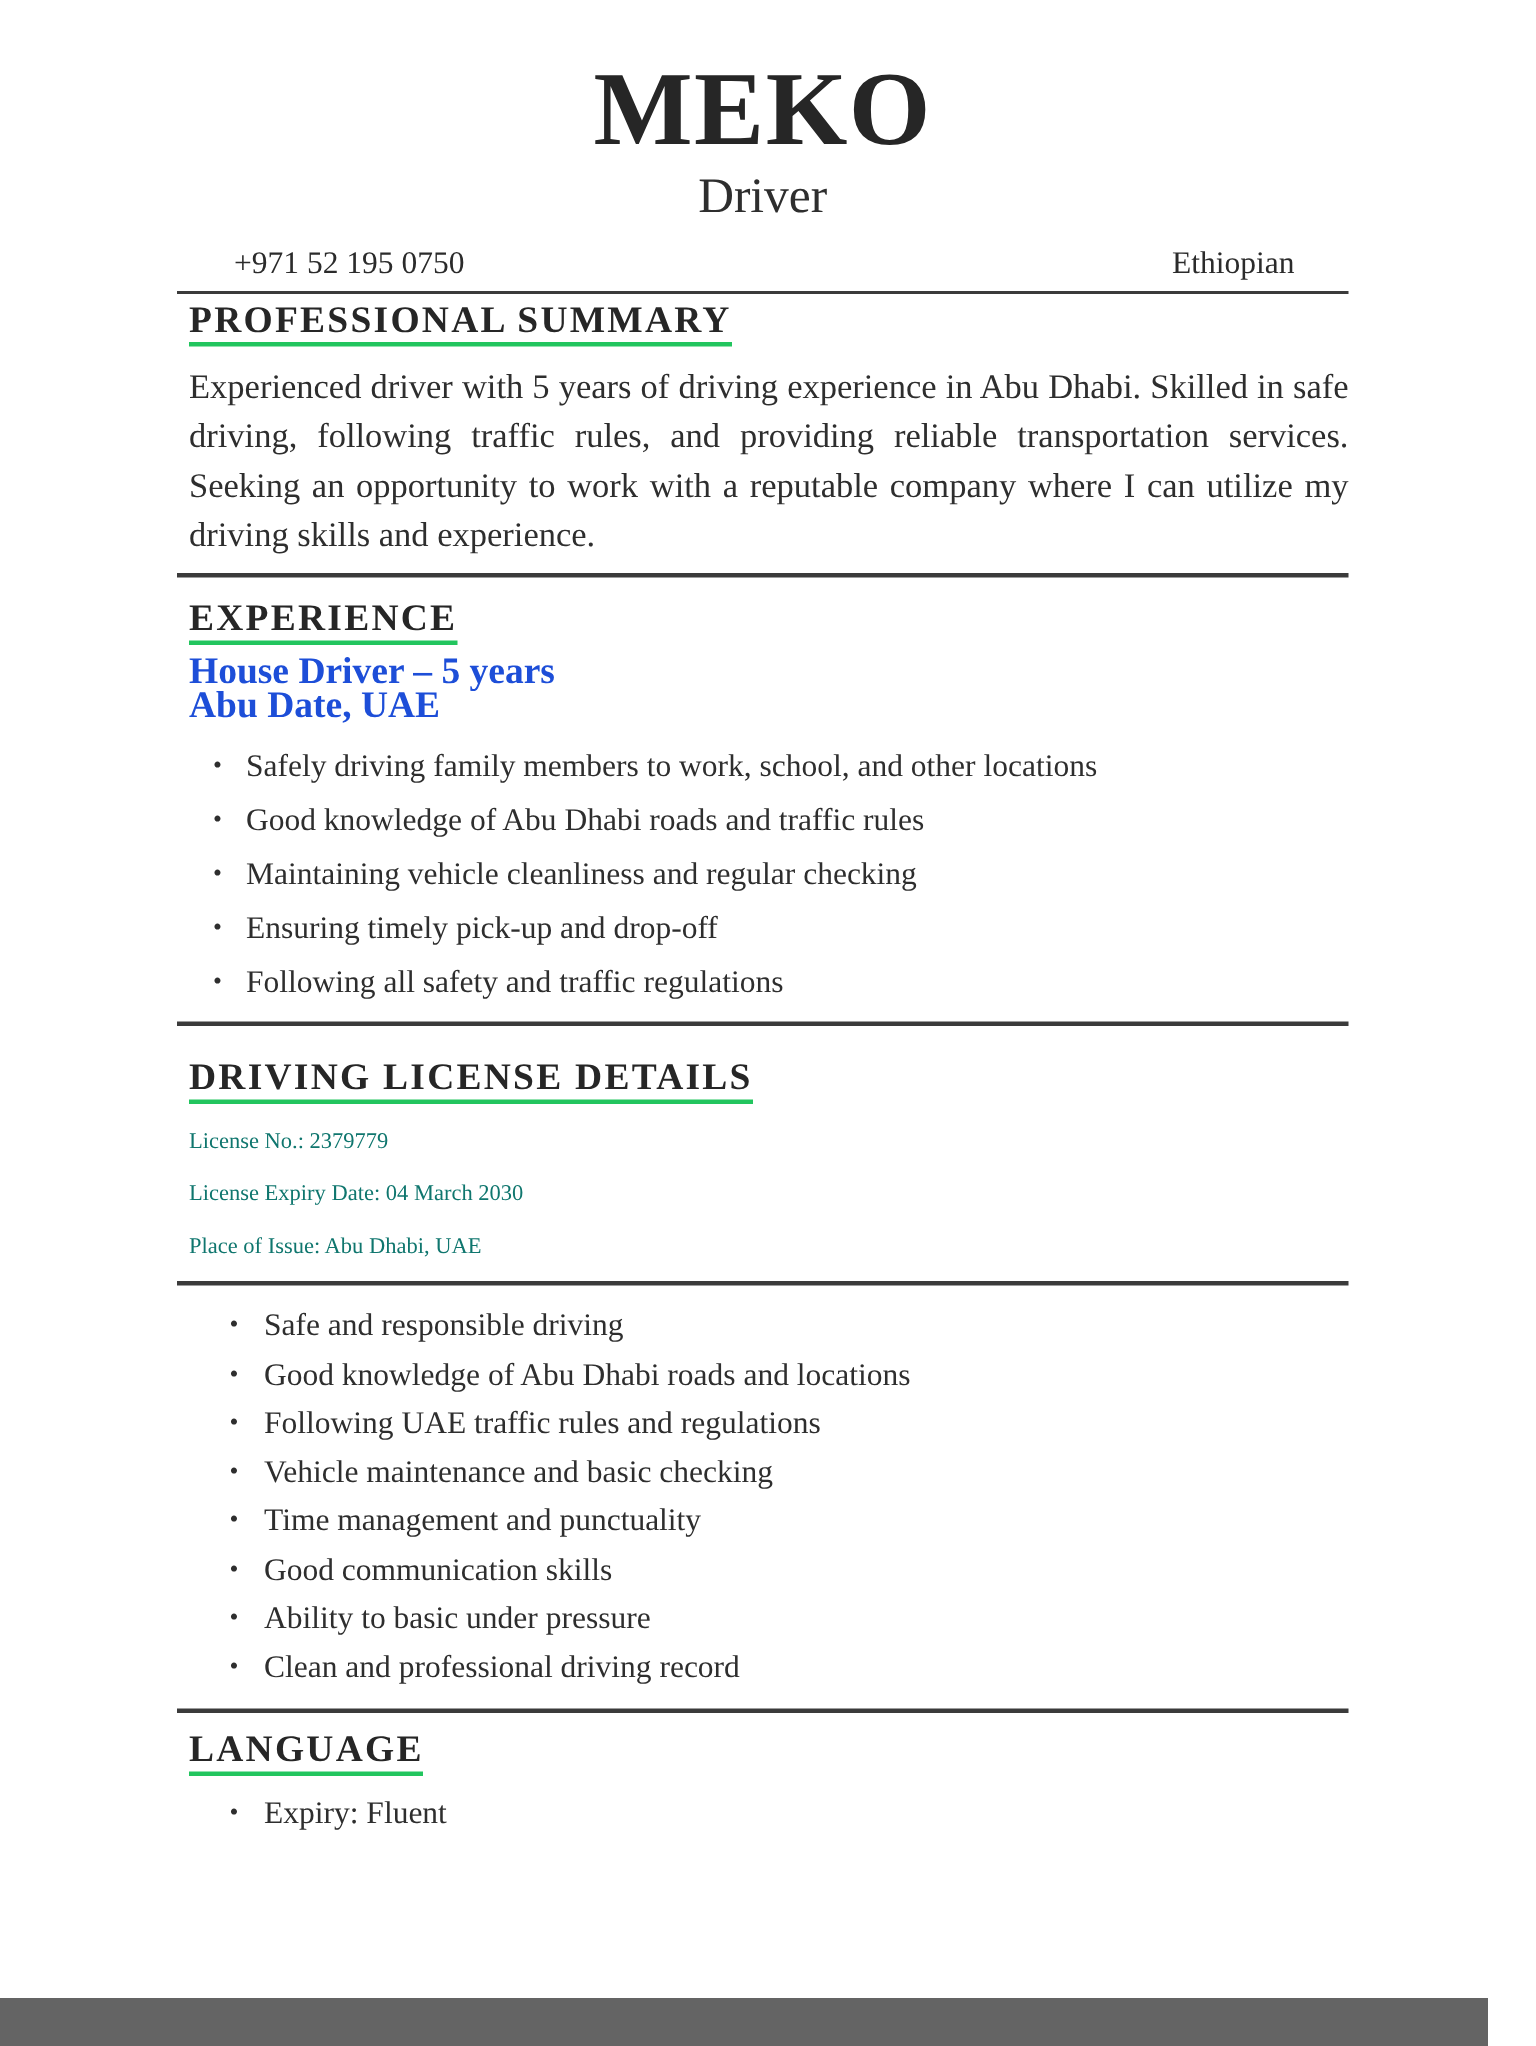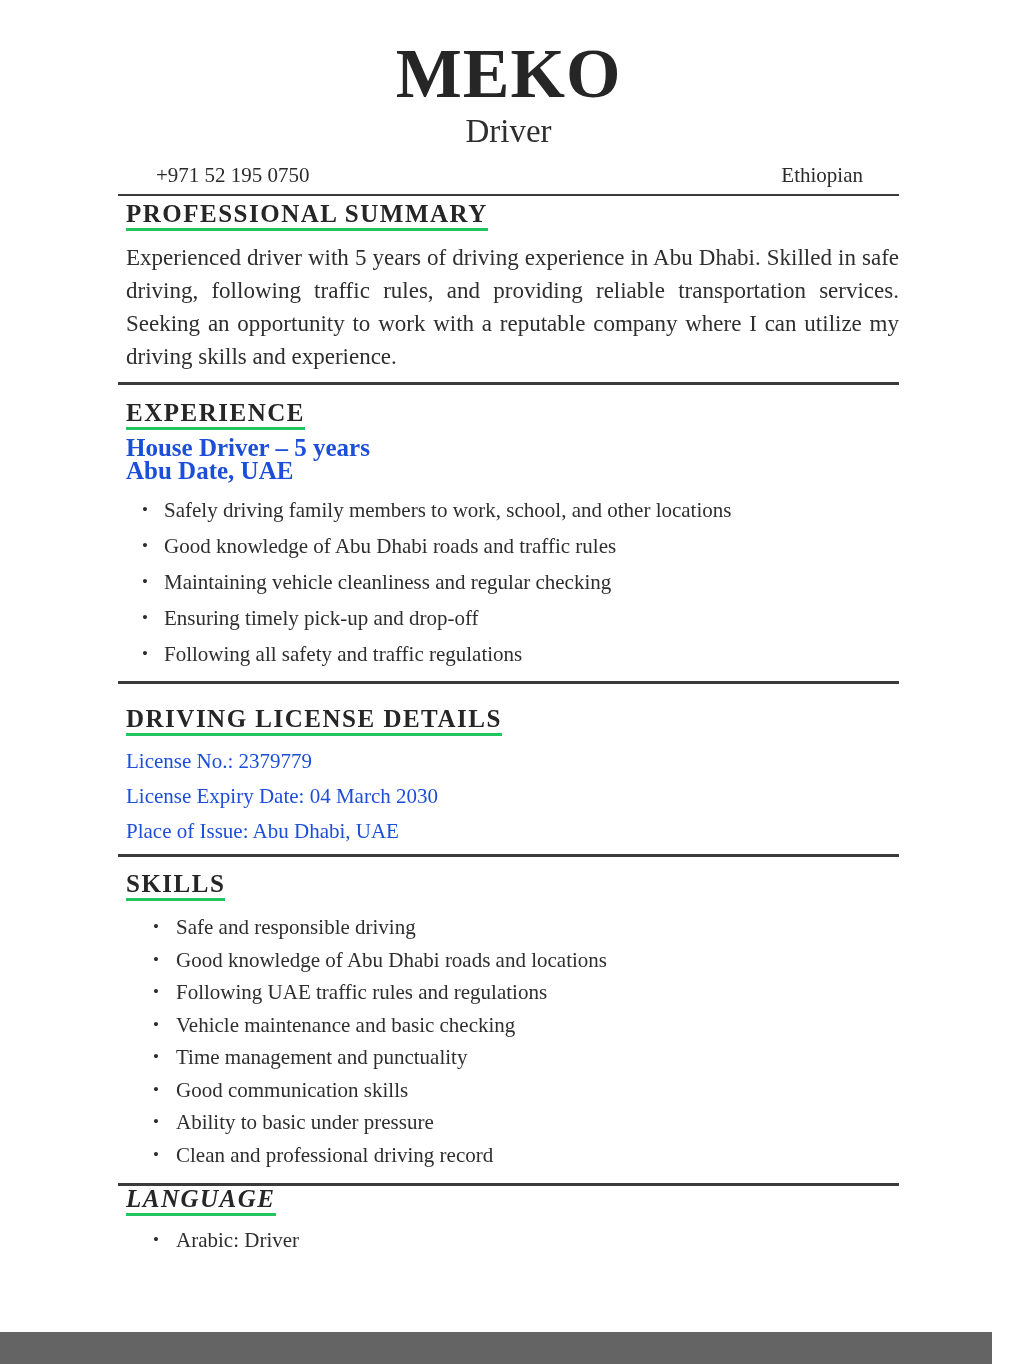--- a/index.html
+++ b/index.html
@@ -89,23 +89,23 @@
     padding-left: 8px;
     font-size: 25px;
     line-height: 23px;
     font-weight: bold;
     color: #1d4ed8;
   }
   .job-line.first { margin-top: 6px; }
   .plain-line {
     margin: 0;
     padding-left: 8px;
-    font-size: 21px;
+    font-size: 15px;
     line-height: 35px;
-    color: #1d4ed8;
+    color: #0f766e;
   }
   .lines-block { margin-top: 8px; }
   
   ul.bullets {
     list-style: none;
     margin: 0;
     padding: 0;
   }
   ul.bullets li {
     display: flex;
@@ -126,21 +126,21 @@
   ul.lang-bullets li { line-height: 32px; }
   ul.lang-bullets .bullet-glyph { padding-left: 35px; width: 23px; }
   
   .mt-summary-rule { margin-top: 9px; }
   .mt-exp-head { margin-top: 15px; }
   .mt-exp-rule { margin-top: 9px; }
   .mt-lic-head { margin-top: 22px; }
   .mt-lic-rule { margin-top: 5px; }
   .mt-skill-head { margin-top: 14px; }
   .mt-skill-rule { margin-top: 12px; }
-  .mt-lang-head { margin-top: 0; font-style: italic; }
+  .mt-lang-head { margin-top: 12px; }
   
   .footer-bar {
     position: absolute;
     left: 0;
     bottom: 0;
     width: 100%;
     height: 32px;
   }
 </style>
 </head>
@@ -200,23 +200,20 @@
       <span class="underlined">DRIVING LICENSE DETAILS</span>
     </h2>
     <div class="lines-block">
       <div class="plain-line">License No.: 2379779</div>
       <div class="plain-line">License Expiry Date: 04 March 2030</div>
       <div class="plain-line">Place of Issue: Abu Dhabi, UAE</div>
     </div>
 
     <hr class="rule rule-thick mt-lic-rule" style="background: rgb(59, 59, 59);">
 
-    <h2 class="section-heading mt-skill-head">
-      <span class="underlined">SKILLS</span>
-    </h2>
     <ul class="bullets skill-bullets">
       <li>
           <span class="bullet-glyph">•</span>
           <span>Safe and responsible driving</span>
         </li>
       <li>
           <span class="bullet-glyph">•</span>
           <span>Good knowledge of Abu Dhabi roads and locations</span>
         </li>
       <li>
@@ -246,20 +243,20 @@
     </ul>
 
     <hr class="rule rule-thick mt-skill-rule" style="background: rgb(59, 59, 59);">
 
     <h2 class="section-heading mt-lang-head">
       <span class="underlined">LANGUAGE</span>
     </h2>
     <ul class="bullets lang-bullets">
       <li>
           <span class="bullet-glyph">•</span>
-          <span>Arabic: Driver</span>
+          <span>Expiry: Fluent</span>
         </li>
     </ul>
 
   </div>
 
   <div class="footer-bar" style="background: rgb(100, 100, 100);"></div>
 </div>
 
 </body></html>

